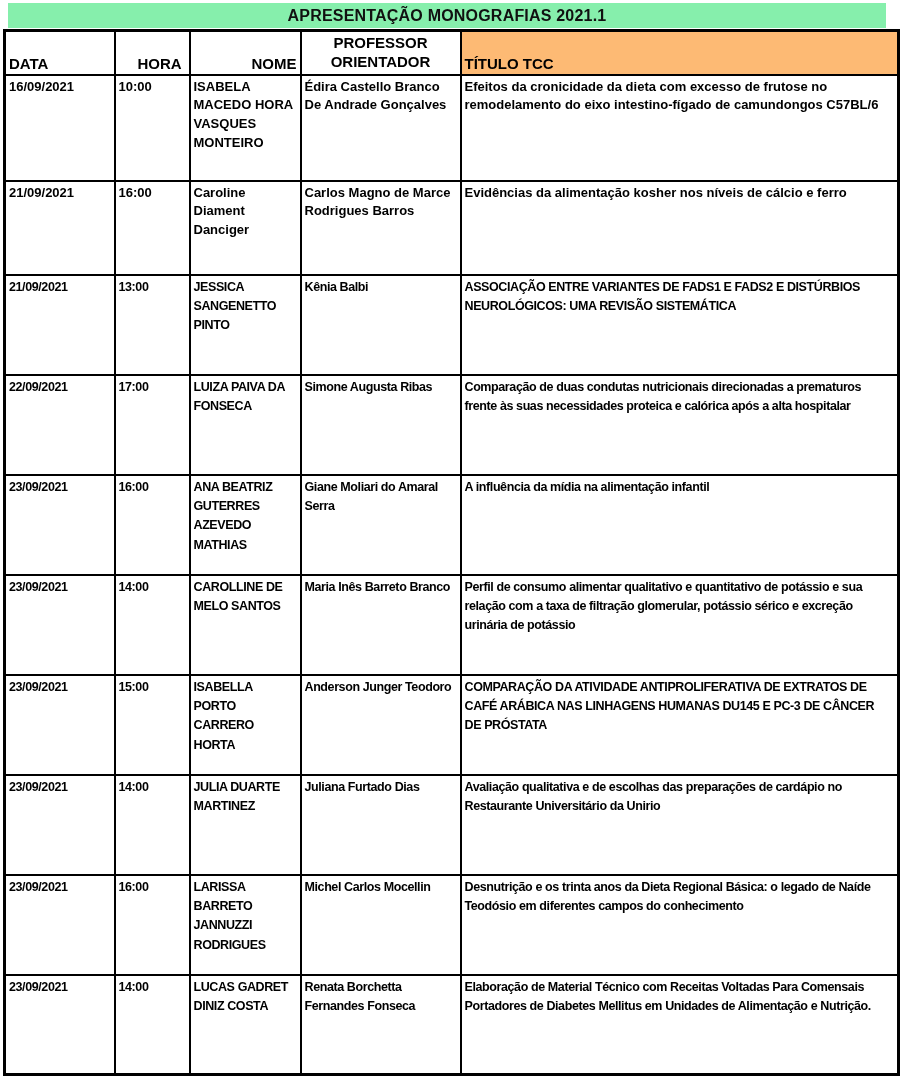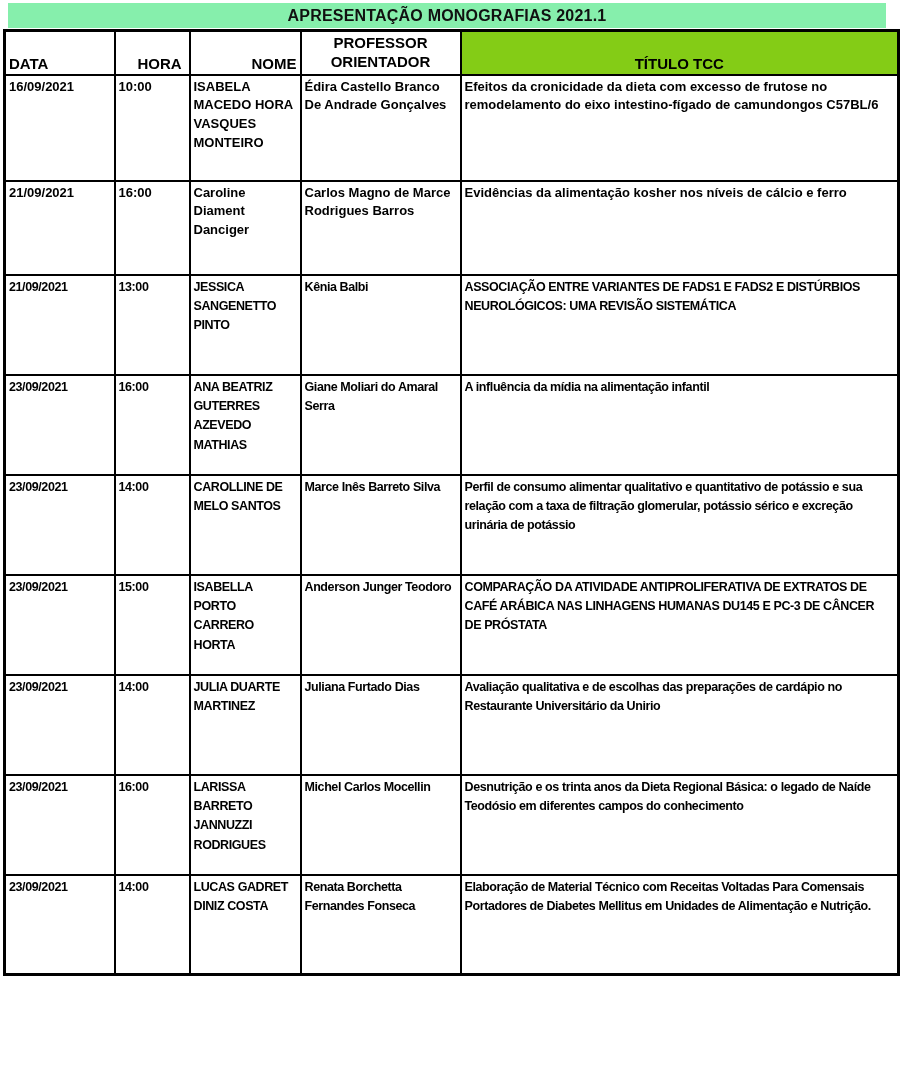--- a/index.html
+++ b/index.html
@@ -38,21 +38,21 @@
     font-weight:bold;
     vertical-align:bottom;
     background:#ffffff;
     padding:2px 3px;
     white-space:normal;
   }
   th.col-data  { text-align:left; }
   th.col-hora  { text-align:left; padding-left:22px; }
   th.col-nome  { text-align:right; }
   th.col-orientador { text-align:center; line-height:1.25;border-radius:8px; }
-  th.col-titulo { text-align:center; background:#84cc16; }
+  th.col-titulo { text-align:left; background:#fdba74; }
   tbody tr { height:100px; }
   tbody tr:nth-child(1) { height:106px; }
   tbody tr:nth-child(2) { height:94px; }
   td {
     vertical-align:top;
     text-align:left;
     font-weight:bold;
     font-size:13px;
     line-height:1.45;
     padding:2px 4px 2px 3px;
@@ -105,31 +105,38 @@
           <td class="col-titulo">Evidências da alimentação kosher nos níveis de cálcio e ferro</td>
         </tr>
         <tr class="condensed">
           <td class="col-data">21/09/2021</td>
           <td class="col-hora">13:00</td>
           <td class="col-nome">JESSICA SANGENETTO PINTO</td>
           <td class="col-orientador">Kênia Balbi</td>
           <td class="col-titulo">ASSOCIAÇÃO ENTRE VARIANTES DE FADS1 E FADS2 E DISTÚRBIOS NEUROLÓGICOS: UMA REVISÃO SISTEMÁTICA</td>
         </tr>
         <tr class="condensed">
+          <td class="col-data">22/09/2021</td>
+          <td class="col-hora">17:00</td>
+          <td class="col-nome">LUIZA PAIVA DA FONSECA</td>
+          <td class="col-orientador">Simone Augusta Ribas</td>
+          <td class="col-titulo">Comparação de duas condutas nutricionais direcionadas a prematuros frente às suas necessidades proteica e calórica após a alta hospitalar</td>
+        </tr>
+        <tr class="condensed">
           <td class="col-data">23/09/2021</td>
           <td class="col-hora">16:00</td>
           <td class="col-nome">ANA BEATRIZ GUTERRES AZEVEDO MATHIAS</td>
           <td class="col-orientador">Giane Moliari do Amaral Serra</td>
           <td class="col-titulo">A influência da mídia na alimentação infantil</td>
         </tr>
         <tr class="condensed">
           <td class="col-data">23/09/2021</td>
           <td class="col-hora">14:00</td>
           <td class="col-nome">CAROLLINE DE MELO SANTOS</td>
-          <td class="col-orientador">Marce Inês Barreto Silva</td>
+          <td class="col-orientador">Maria Inês Barreto Branco</td>
           <td class="col-titulo">Perfil de consumo alimentar qualitativo e quantitativo de potássio e sua relação com a taxa de filtração glomerular, potássio sérico e excreção urinária de potássio</td>
         </tr>
         <tr class="condensed">
           <td class="col-data">23/09/2021</td>
           <td class="col-hora">15:00</td>
           <td class="col-nome">ISABELLA PORTO CARRERO HORTA</td>
           <td class="col-orientador">Anderson Junger Teodoro</td>
           <td class="col-titulo">COMPARAÇÃO DA ATIVIDADE ANTIPROLIFERATIVA DE EXTRATOS DE CAFÉ ARÁBICA NAS LINHAGENS HUMANAS DU145 E PC-3 DE CÂNCER DE PRÓSTATA</td>
         </tr>
         <tr class="condensed">

